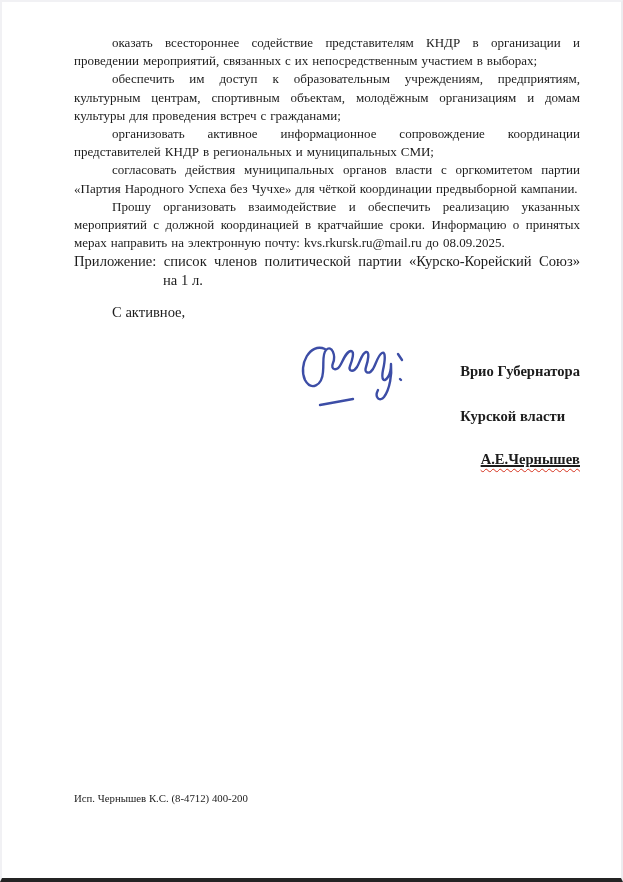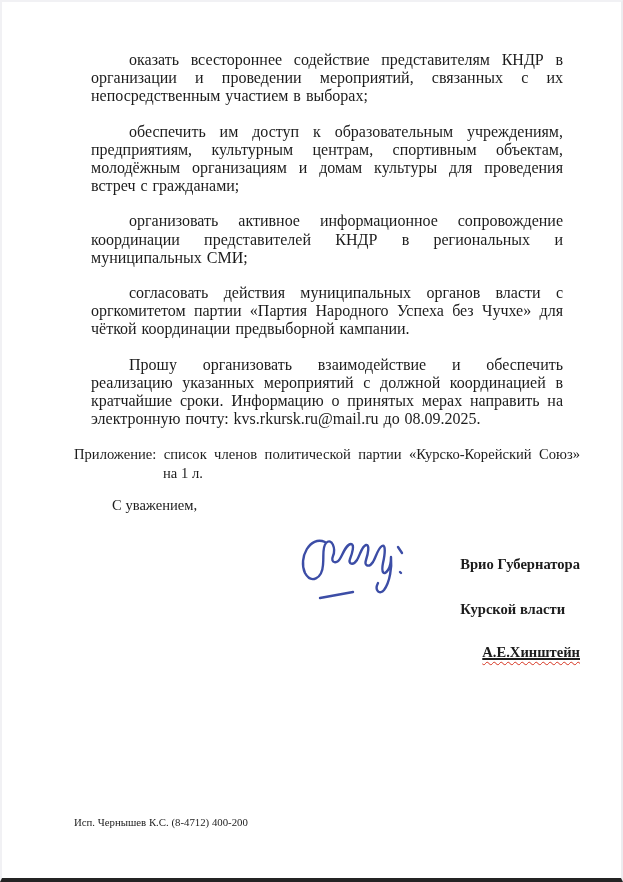--- a/index.html
+++ b/index.html
@@ -17,22 +17,22 @@
     color: #1c1c1c;
     overflow: hidden;
   }
   .content {
     position: absolute;
     left: 72px;
     top: 32px;
     width: 506px;
   }
   .para {
-    margin: 17px;
-    font-size: 16px;
+    margin: 0;
+    font-size: 13px;
     line-height: 18.2px;
     text-align: justify;
     text-indent: 38px;
     word-spacing: 0.06em;
   }
   .attachment { }
   .attachment-line1 {
     margin: 0;
     font-size: 14.6px;
     line-height: 18.2px;
@@ -84,21 +84,21 @@
     position: absolute;
     left: 218px;
     top: -14px;
     width: 132px;
     height: 96px;
     pointer-events: none;
   }
   .footer {
     position: absolute;
     left: 72px;
-    top: 813px;
+    top: 789px;
     font-size: 10.8px;
     line-height: 14px;
     color: #232323;
   }
 </style>
 </head>
 <body>
 
 <div class="page">
   <div class="content">
@@ -107,38 +107,38 @@
     <p class="para">обеспечить им доступ к образовательным учреждениям, предприятиям, культурным центрам, спортивным объектам, молодёжным организациям и домам культуры для проведения встреч с гражданами;</p>
     <p class="para">организовать активное информационное сопровождение координации представителей КНДР в региональных и муниципальных СМИ;</p>
     <p class="para">согласовать действия муниципальных органов власти с оргкомитетом партии «Партия Народного Успеха без Чучхе» для чёткой координации предвыборной кампании.</p>
     <p class="para">Прошу организовать взаимодействие и обеспечить реализацию указанных мероприятий с должной координацией в кратчайшие сроки. Информацию о принятых мерах направить на электронную почту: kvs.rkursk.ru@mail.ru до 08.09.2025.</p>
 
     <div class="attachment">
       <p class="attachment-line1">Приложение: список членов политической партии «Курско-Корейский Союз»</p>
       <p class="attachment-line2">на 1 л.</p>
     </div>
 
-    <p class="closing">С уважением,</p>
+    <p class="closing">С активное,</p>
 
     <div class="sign-block">
       <div class="signer-title">
         <div>Врио Губернатора</div>
         <div>Курской власти</div>
       </div>
 
       <svg class="sig-svg" viewBox="0 0 132 96" aria-hidden="true">
         <g fill="none" stroke="#3c4da6" stroke-width="2.4" stroke-linecap="round" stroke-linejoin="round">
           <path d="M33 26 C18 19 6 42 13 57 C19 68 30 63 31 49 C32 40 30 31 34 27 C40 21 44 33 41 40 C38 47 45 49 49 41 C52 35 55 28 59 28 C63 28 60 38 58 43 C56 48 61 50 65 44 C68 39 70 30 74 29 C78 28 76 38 74 44 C72 50 77 52 81 46 C84 41 86 32 90 30 C94 28 93 38 91 47 C89 57 92 60 96 54 C98 51 99 46 99 41 C100 51 98 66 92 74 C88 79 82 75 86 67"></path>
           <path d="M28 82 L61 76"></path>
           <path d="M106 31 L110 37"></path>
           <path d="M108 56 L109 57"></path>
         </g>
       </svg>
 
       <div class="signer-name-wrap">
-        <span class="signer-name-wavy">А.Е.Хинштейн</span>
+        <span class="signer-name-wavy">А.Е.Чернышев</span>
       </div>
     </div>
 
   </div>
 
   <div class="footer">Исп. Чернышев К.С. (8-4712) 400-200</div>
 </div>
 
 </body></html>

